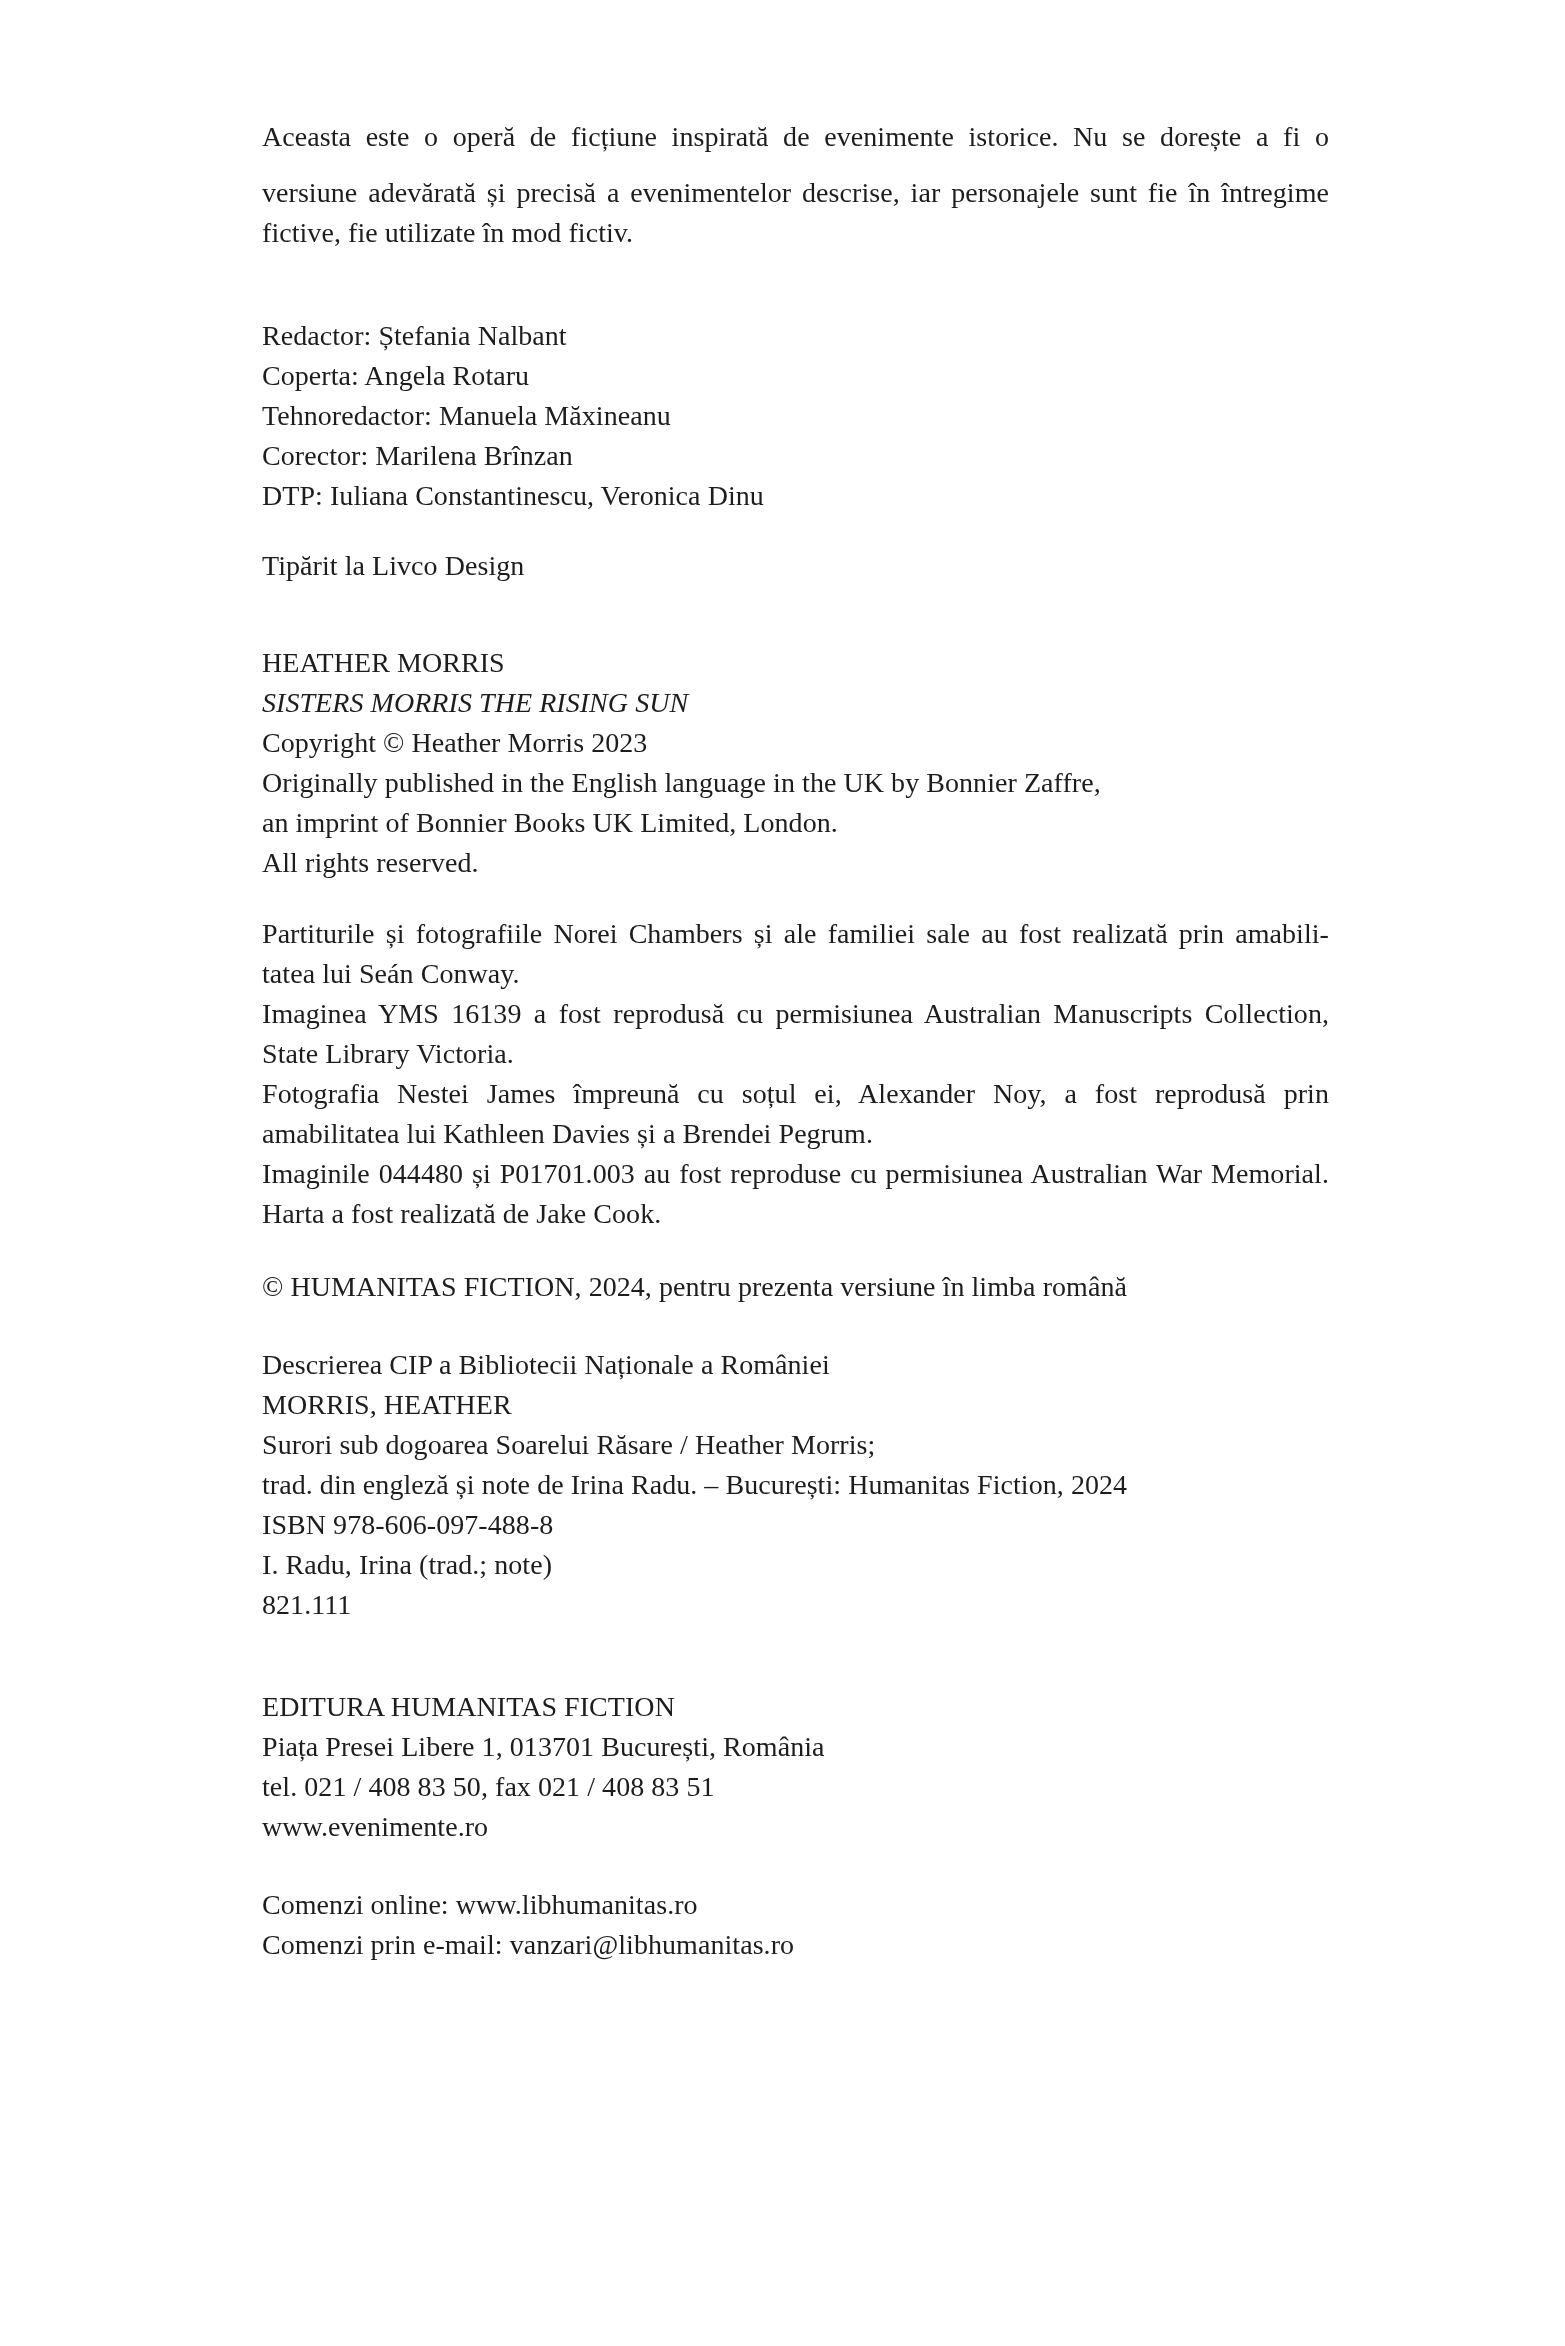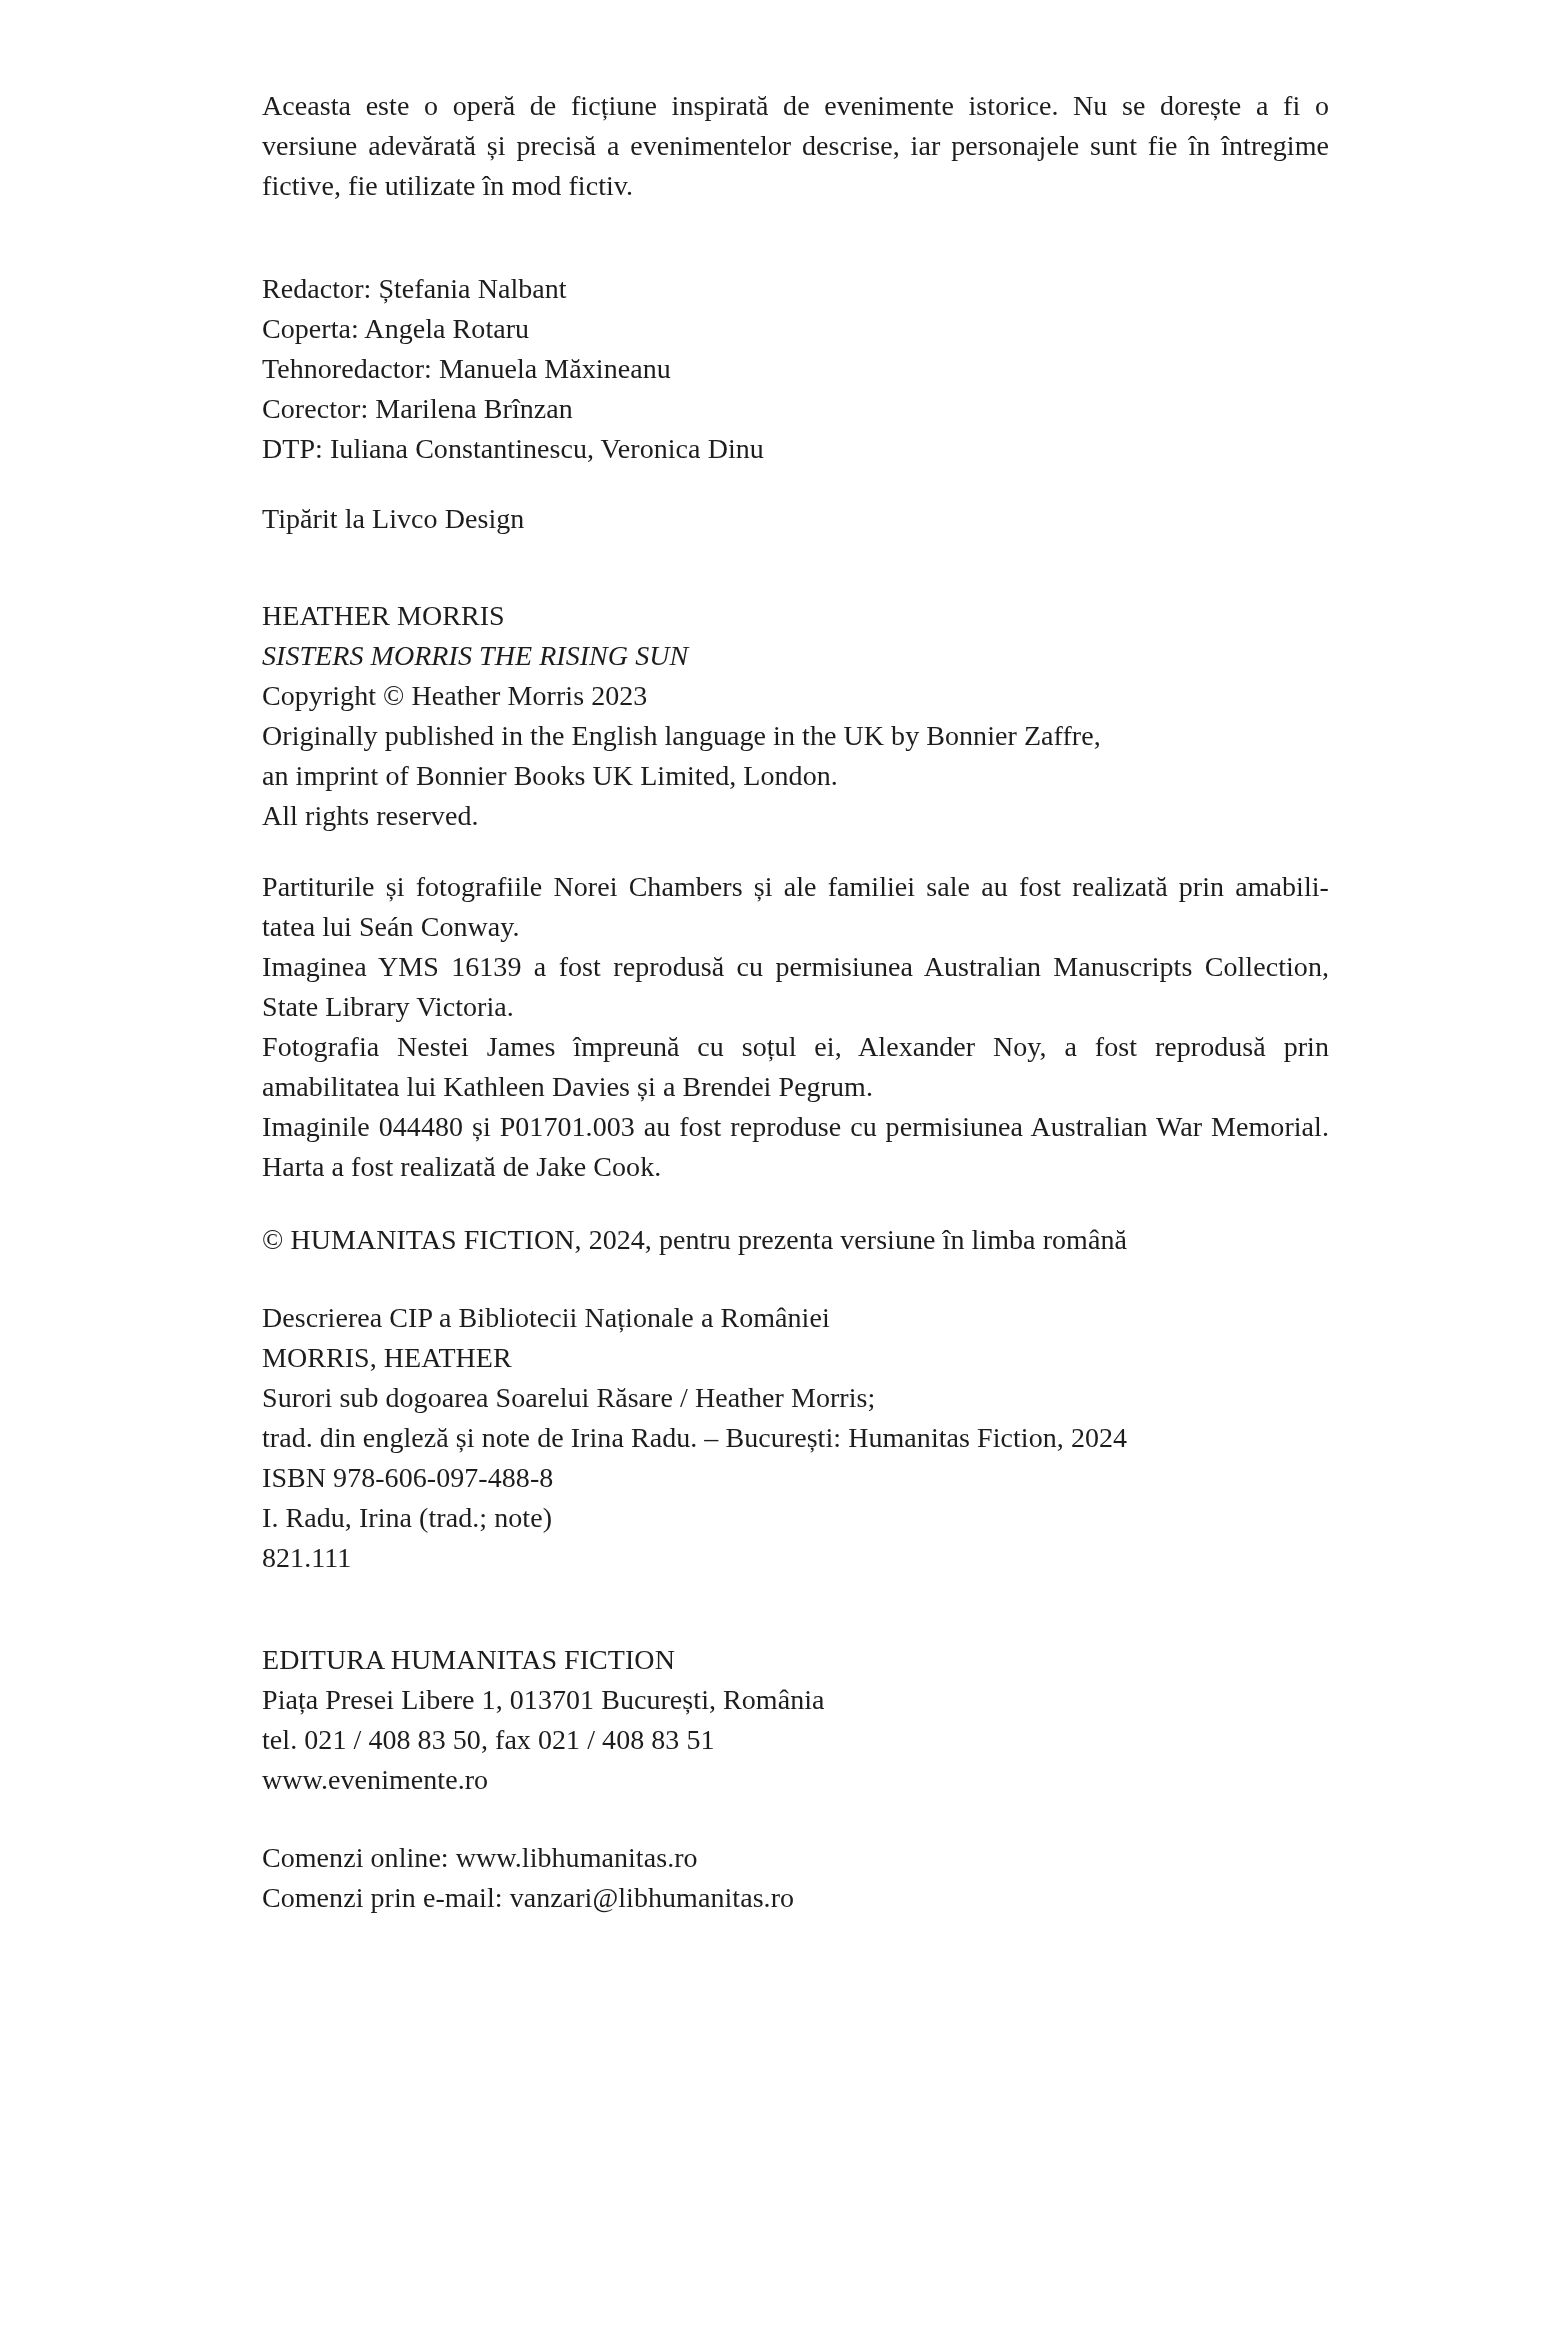--- a/index.html
+++ b/index.html
@@ -14,21 +14,21 @@
     font-family: "Liberation Serif", "DejaVu Serif", serif;
     color: #1d1d1d;
   }
   .page {
     position: absolute;
     top: 0; left: 0;
     width: 1565px;
     height: 2347px;
     background: #ffffff;
     box-sizing: border-box;
-    padding: 86px 236px 0 262px;
+    padding: 117px 236px 0 262px;
   }
   .content {
     width: 1067px;
   }
   section { display: block; }
   .line {
     font-size: 28px;
     line-height: 40px;
     letter-spacing: 0.002em;
     white-space: nowrap;
@@ -52,21 +52,21 @@
   #sec-publisher           { margin-bottom: 38px; }
   #sec-orders              { margin-bottom: 8px; }
 </style>
 </head>
 <body style="background: rgb(255, 255, 255); color: rgb(29, 29, 29);">
 
 <div class="page">
   <div class="content">
     <section id="sec-disclaimer">
         <div class="line j" style="white-space: normal;">Aceasta este o operă de ficțiune inspirată de evenimente istorice. Nu se dorește a fi o</div>
-        <div class="line j" style="white-space: normal;">versiune adevărată și precisă a evenimentelor descrise, iar personajele sunt fie în întregime</div>
+        <div class="line j" style="white-space: normal; margin-top: 16px;">versiune adevărată și precisă a evenimentelor descrise, iar personajele sunt fie în întregime</div>
         <div class="line">fictive, fie utilizate în mod fictiv.</div>
       </section>
     <section id="sec-credits">
         <div class="line">Redactor: Ștefania Nalbant</div>
         <div class="line">Coperta: Angela Rotaru</div>
         <div class="line">Tehnoredactor: Manuela Măxineanu</div>
         <div class="line">Corector: Marilena Brînzan</div>
         <div class="line">DTP: Iuliana Constantinescu, Veronica Dinu</div>
       </section>
     <section id="sec-printer">

